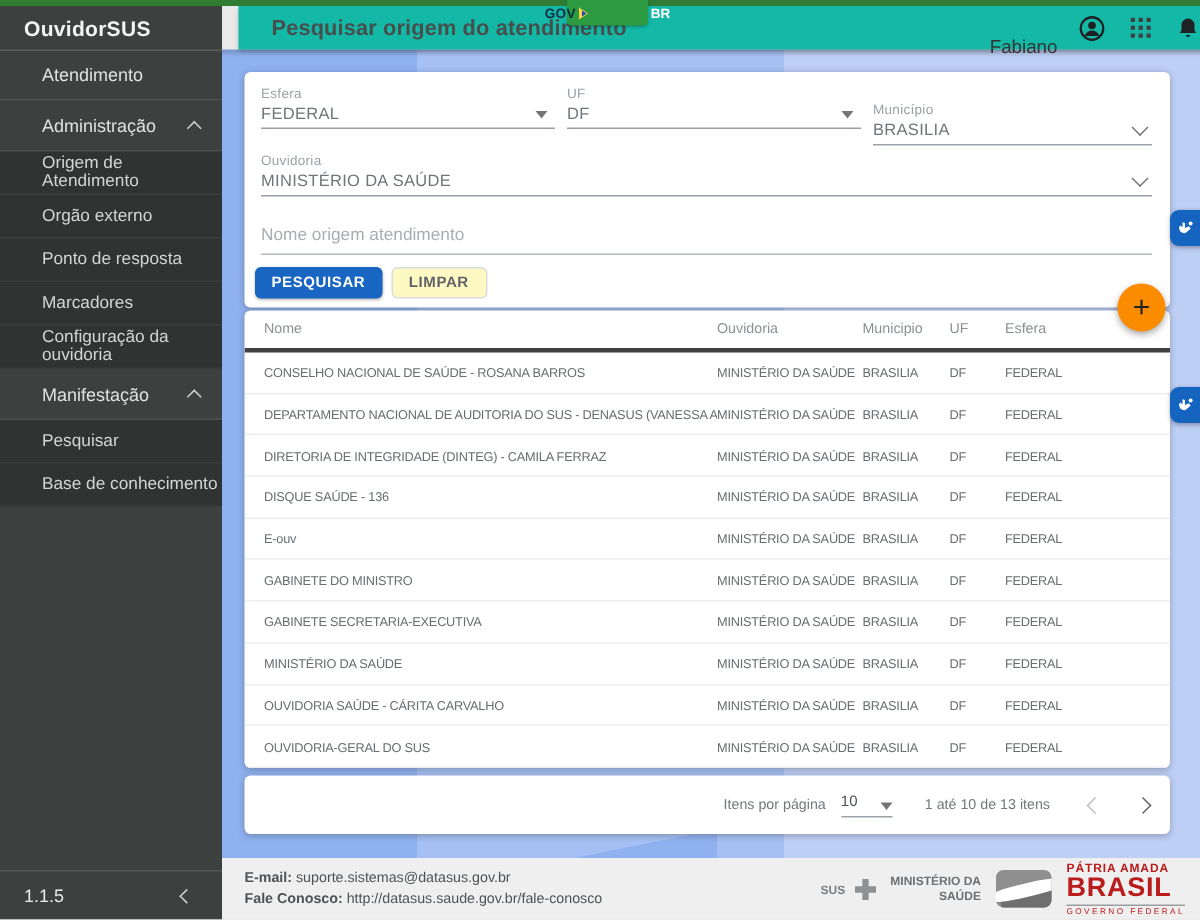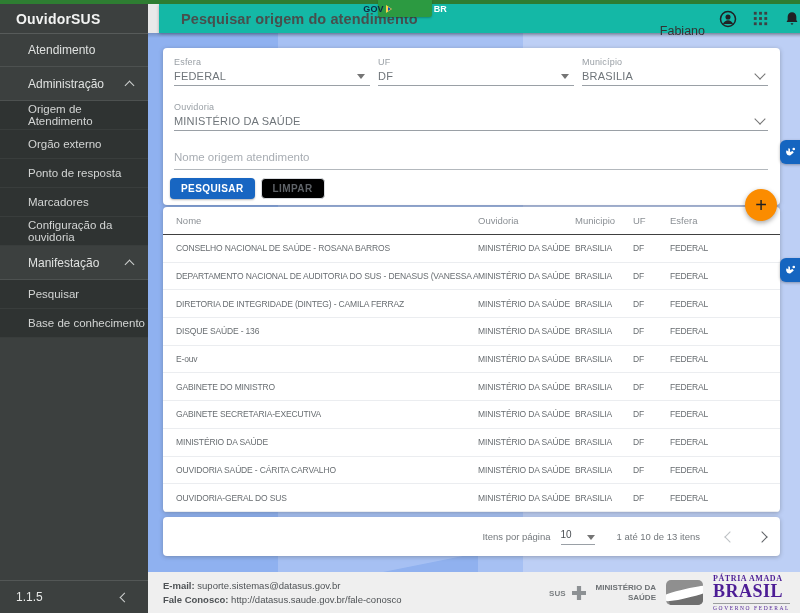--- a/index.html
+++ b/index.html
@@ -64,41 +64,41 @@
   .form-card { left:15px; top:15px; width:617px; height:157px; }
   .field { position:absolute; border-bottom:1px solid #9aa0a6; }
   .field label { position:absolute; left:0; top:0; font-size:9px; color:#9aa0a6; letter-spacing:.2px; }
   .field .value { position:absolute; left:0; bottom:3px; font-size:11px; color:#6f757a; letter-spacing:.2px; }
   .caret { position:absolute; right:5px; bottom:6px; width:0; height:0;
            border-left:4px solid transparent; border-right:4px solid transparent; border-top:5px solid #757575; }
   .chevron-dn { position:absolute; right:4px; bottom:7px; width:8px; height:8px;
                 border-right:1.6px solid #757575; border-bottom:1.6px solid #757575; transform:rotate(45deg); }
   .f-esfera   { left:11px;  top:9px; width:196px; height:29px; }
   .f-uf       { left:215px; top:9px; width:196px; height:29px; }
-  .f-municipio{ left:419px; top:9px; width:186px; height:29px; }
+  .f-municipio{ left:419px; top:20px; width:186px; height:29px; }
   .f-ouvidoria{ left:11px;  top:54px; width:594px; height:29px; }
   .f-nome     { left:11px;  top:96px; width:594px; height:26px; border-bottom:1px solid #b3b8bd; }
   .f-nome input { width:100%; height:100%; border:none; outline:none; font-size:11.5px;
                   font-family:"Liberation Sans",sans-serif; color:#6f757a; background:transparent; }
   .f-nome input::placeholder { color:#a8adb3; }
   .btn-row { position:absolute; left:7px; top:130px; display:flex; gap:6px; }
   .btn { height:21px; border-radius:4px; font-size:10px; font-weight:700; letter-spacing:.4px;
          display:flex; align-items:center; padding:0 11px; cursor:pointer; border:none;
          font-family:"Liberation Sans",sans-serif; }
   .btn-primary { background:#1866c2; color:#fff; box-shadow:0 1px 2px rgba(0,0,0,.3); }
-  .btn-plain { background:#000000; color:#5f6368; border:1px solid #dadce0; }
+  .btn-plain { background:#fef9c3; color:#5f6368; border:1px solid #dadce0; }
 
   
   .fab { position:absolute; left:597px; top:156px; width:32px; height:32px; border-radius:50%;
          background:#fb8c00; color:#212121; display:flex; align-items:center; justify-content:center;
          font-size:20px; font-weight:400; z-index:15; box-shadow:0 2px 5px rgba(0,0,0,.35); cursor:pointer; }
 
   
   .table-card { left:15px; top:174px; width:617px; height:305px; overflow:hidden; }
-  .t-head { display:flex; align-items:center; height:28px; border-bottom:1px solid #404040; }
+  .t-head { display:flex; align-items:center; height:28px; border-bottom:3px solid #404040; }
   .t-head .c { font-size:9.5px; color:#8b9095; }
   .t-row { display:flex; align-items:center; height:27.7px; border-bottom:1px solid #ebedf0; cursor:pointer; }
   .t-row .c { font-size:8.5px; color:#686d71; letter-spacing:-0.15px; white-space:nowrap; overflow:hidden; }
   .c1 { width:315px; padding-left:13px; }
   .c2 { width:97px; }
   .c3 { width:58px; }
   .c4 { width:37px; }
   .c5 { flex:1; }
 
   
@@ -126,21 +126,21 @@
   .f-contact b { font-weight:700; }
   .f-logos { margin-left:auto; display:flex; align-items:center; padding-right:10px; gap:10px; }
   .sus-wrap { display:flex; align-items:flex-end; gap:6px; }
   .sus-txt { font-size:8px; font-weight:800; color:#7c8083; margin-bottom:2px; }
   .ministry { text-align:right; font-size:8px; font-weight:700; color:#6d7174; line-height:1.2; }
   .flag { width:37px; height:25px; background:#8f8f8f; border-radius:5px; position:relative; overflow:hidden; }
   .flag::after { content:""; position:absolute; left:-8px; top:9px; width:56px; height:9px; background:#fff;
                  transform:rotate(-13deg); border-radius:50% / 60%; }
   .flag::before { content:""; position:absolute; left:4px; top:16px; width:44px; height:14px; background:#6f6f6f;
                  transform:rotate(-13deg); }
-  .brand { color:#4c1d95;font-family:Liberation Serif, serif; }
+  .brand { color:#b91c1c; }
   .brand-top { font-size:8px; font-weight:700; letter-spacing:.6px; }
   .brand-main { font-size:18px; font-weight:900; letter-spacing:.5px; line-height:.95; }
   .brand-sub { font-size:5.5px; letter-spacing:1.6px; border-top:1px solid #9b9e9f; margin-top:2px; padding-top:1px; }
 </style>
 </head>
 <body>
 
 <div class="screen">
 
   <div class="green-strip"></div>

